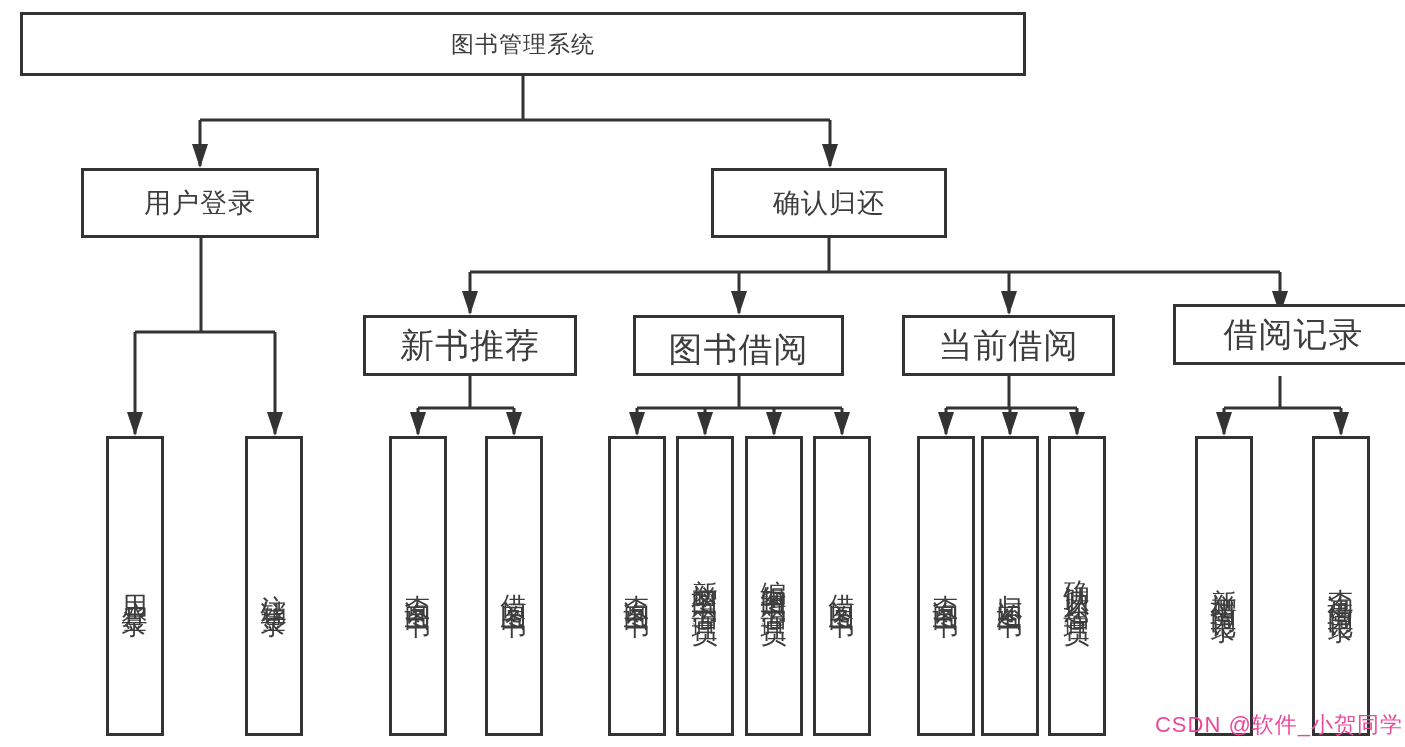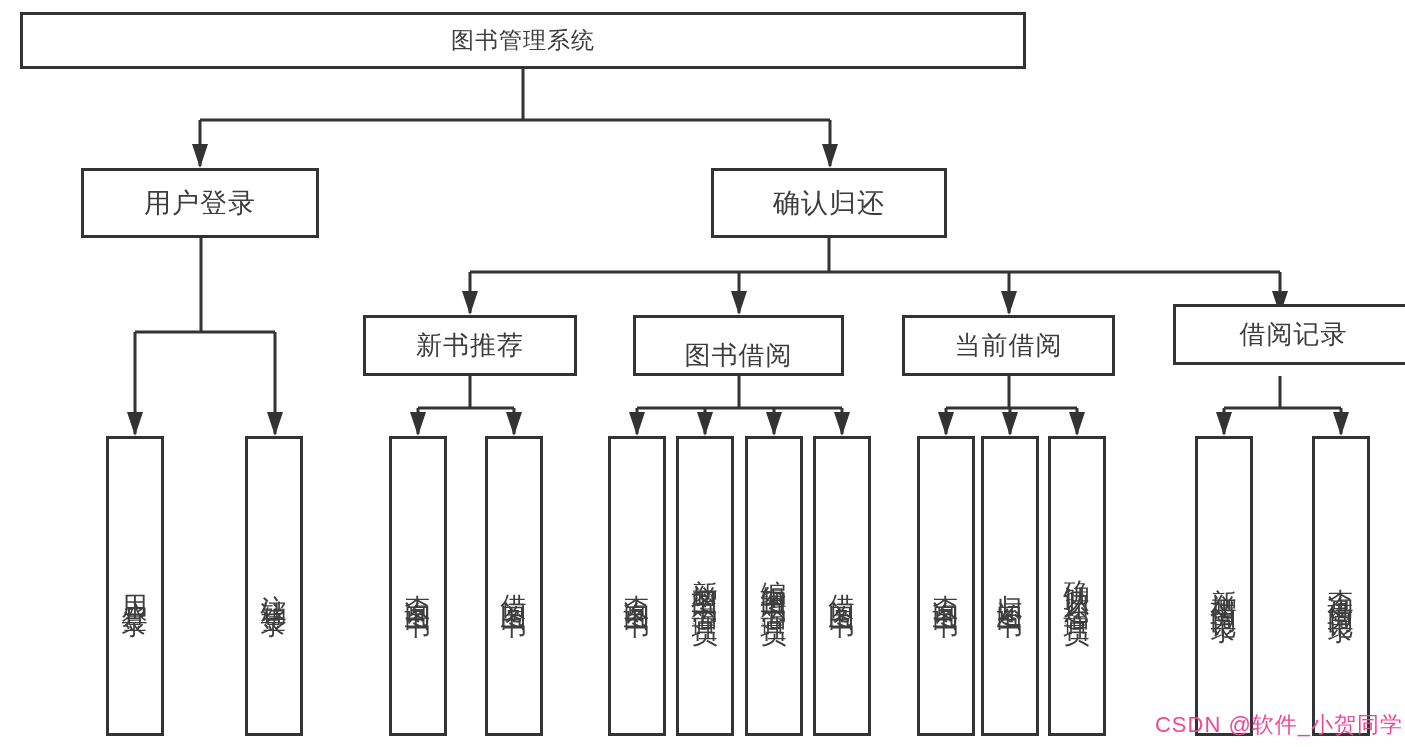--- a/index.html
+++ b/index.html
@@ -4,30 +4,30 @@
 <style>
   html,body{margin:0;padding:0;background:#ffffff;}
   body{width:1405px;height:747px;position:relative;overflow:hidden;
        font-family:"Liberation Sans",sans-serif;}
   .stage{position:absolute;inset:0;}
   svg.wires{position:absolute;left:0;top:0;width:1405px;height:747px;}
 
   .box{position:absolute;background:#ffffff;border:3px solid #333333;
        box-sizing:border-box;display:flex;align-items:center;justify-content:center;
        color:#3d3d3d;}
-  .hlabel{font-size:26px;letter-spacing:1px;white-space:nowrap;}
+  .hlabel{font-size:34px;letter-spacing:1px;white-space:nowrap;}
   .root .hlabel{font-size:23px;}
   .l2 .hlabel{font-size:27px;}
 
   .leaf{top:436px;height:300px;width:58px;}
   .vlabel{writing-mode:vertical-rl;text-orientation:mixed;
           font-size:26px;letter-spacing:6px;line-height:1;white-space:nowrap;}
 
   
-  #node-root{left:20px;top:12px;width:1006px;height:57px;}
+  #node-root{left:20px;top:12px;width:1006px;height:64px;}
   #node-user-login{left:81px;top:168px;width:238px;height:70px;}
   #node-book-mgmt{left:711px;top:168px;width:236px;height:70px;}
   #node-new-book-rec{left:363px;top:315px;width:214px;height:61px;}
   #node-book-borrow{left:633px;top:315px;width:211px;height:61px;align-items:flex-end;}
   #node-current-borrow{left:902px;top:315px;width:213px;height:61px;}
   #node-borrow-record{left:1173px;top:304px;width:241px;height:61px;}
 
   #leaf-user-login{left:106px;}
   #leaf-logout{left:245px;}
   #leaf-nb-query{left:389px;}

